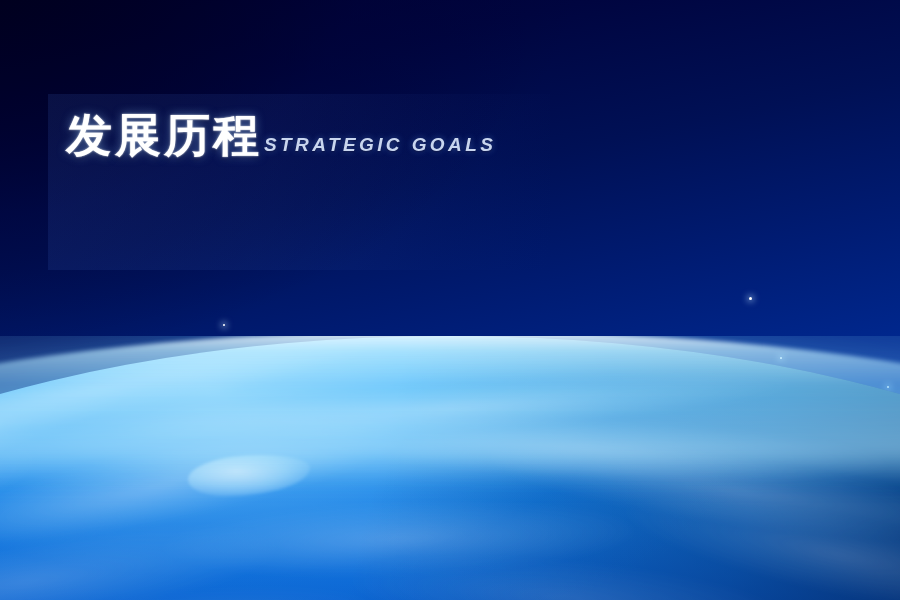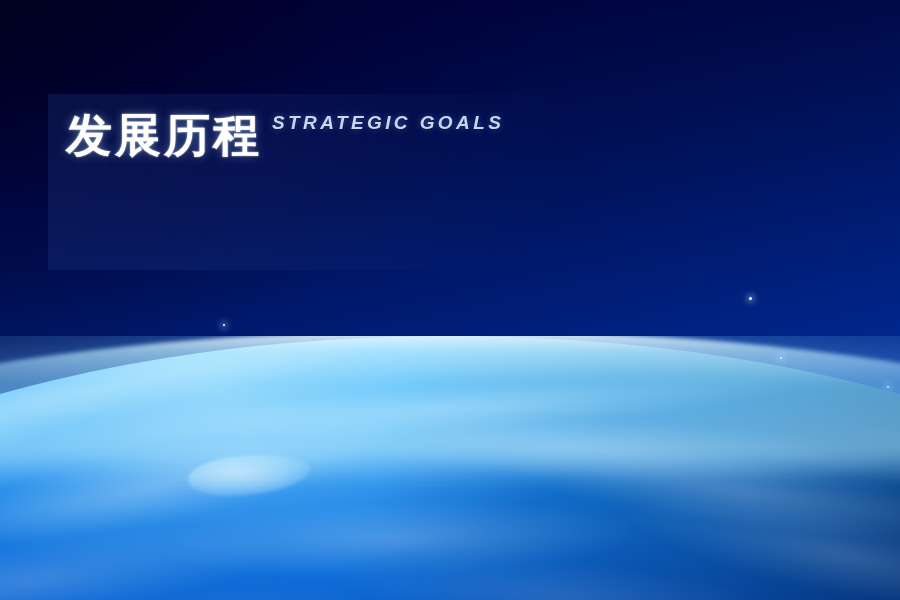--- a/index.html
+++ b/index.html
@@ -236,20 +236,21 @@
       rgba(48,84,176,0.13) 45%,
       rgba(30,60,150,0.05) 80%,
       rgba(20,44,130,0.0) 100%);
   }
 
   .title-row {
     position: absolute;
     left: 66px;
     top: 112px;
     display: flex;
+    align-items: flex-end;
     white-space: nowrap;
   }
   .title-cn {
     font-family: "DejaVu Serif", "Liberation Serif", serif;
     font-weight: 700;
     font-size: 46px;
     line-height: 1;
     letter-spacing: 3px;
     color: #ffffff;
     text-shadow:
@@ -257,21 +258,21 @@
       0 0 10px rgba(150,200,255,0.55),
       0 2px 4px rgba(0,0,40,0.75);
   }
   .title-en {
     font-family: "Liberation Sans", sans-serif;
     font-style: italic;
     font-weight: 700;
     font-size: 19px;
     letter-spacing: 3.4px;
     color: #c9d6ef;
-    margin-left: 10px;
+    margin-left: 2px;
     margin-bottom: 2px;
     text-shadow: 0 0 6px rgba(120,170,255,0.45), 0 1px 2px rgba(0,0,40,0.8);
   }
 
   .body-copy {
     position: absolute;
     left: 66px;
     top: 185px;
     width: 470px;
   }

